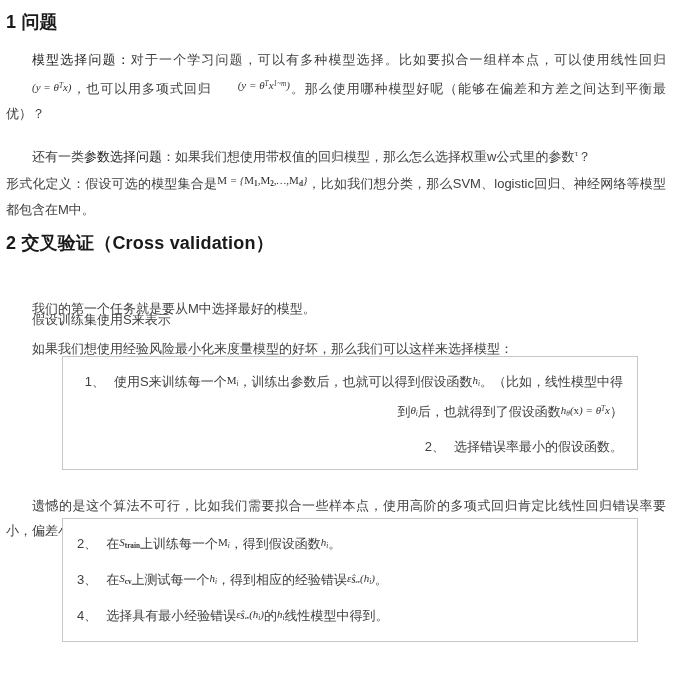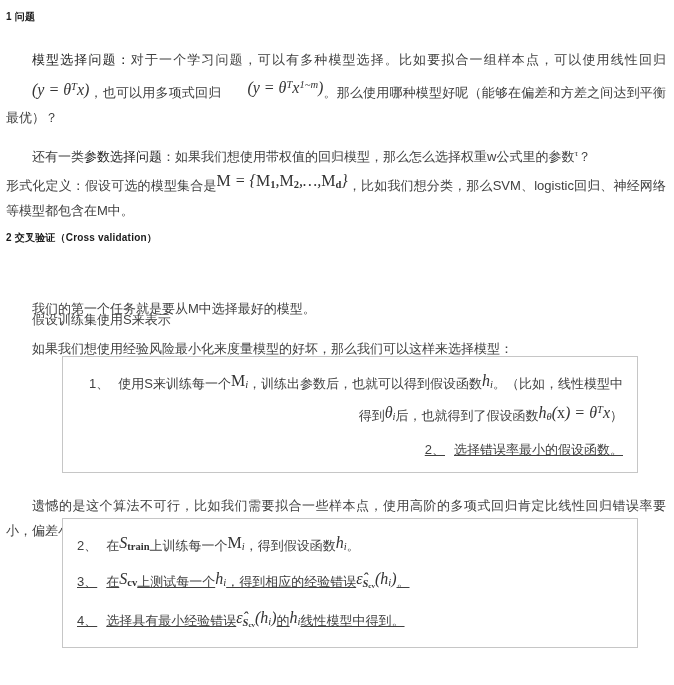--- a/index.html
+++ b/index.html
@@ -16,21 +16,21 @@
     font-size: 13px;
     line-height: 1.55;
     -webkit-font-smoothing: antialiased;
   }
   .page {
     width: 674px;
     padding: 0;
     box-sizing: border-box;
   }
   h2.section {
-    font-size: 10px;
+    font-size: 18px;
     font-weight: bold;
     color: #1a1a1a;
     margin: 0;
     padding: 0;
     letter-spacing: 0.2px;
     text-align: right;
   }
   .sec1 { position: absolute; left: 6px; top: 9px; }
   .sec2 { position: absolute; left: 6px; top: 230px; }
 
@@ -45,21 +45,21 @@
   }
   .indent { text-indent: 26px; }
 
   b.lead { color: #222222; font-weight: normal; }
 
   
   .m {
     font-family: "Liberation Serif", "DejaVu Serif", serif;
     font-style: italic;
     color: #333333;
-    font-size: 16px;
+    font-size: 11px;
     white-space: nowrap;
   }
   .m .up { font-style: normal; }
   .m sub {
     font-size: 66%;
     font-style: normal;
     font-weight: bold;
     vertical-align: -0.22em;
     font-family: "Liberation Serif", serif;
   }
@@ -91,21 +91,21 @@
     background: #ffffff;
     padding: 11px 14px 10px 14px;
   }
   .box .item {
     font-size: 13px;
     line-height: 25px;
     color: #404040;
     margin: 0 0 0 0;
     padding: 0;
   }
-  .box .item + .item { margin-top: 7px; text-decoration: underline; }
+  .box .item + .item { margin-top: 7px; }
   .num { display: inline; }
   .gap { display: inline-block; width: 9px; }
 </style>
 </head>
 <body>
 
 <div class="page">
 
   <h2 class="section sec1">
     <span>1</span>

